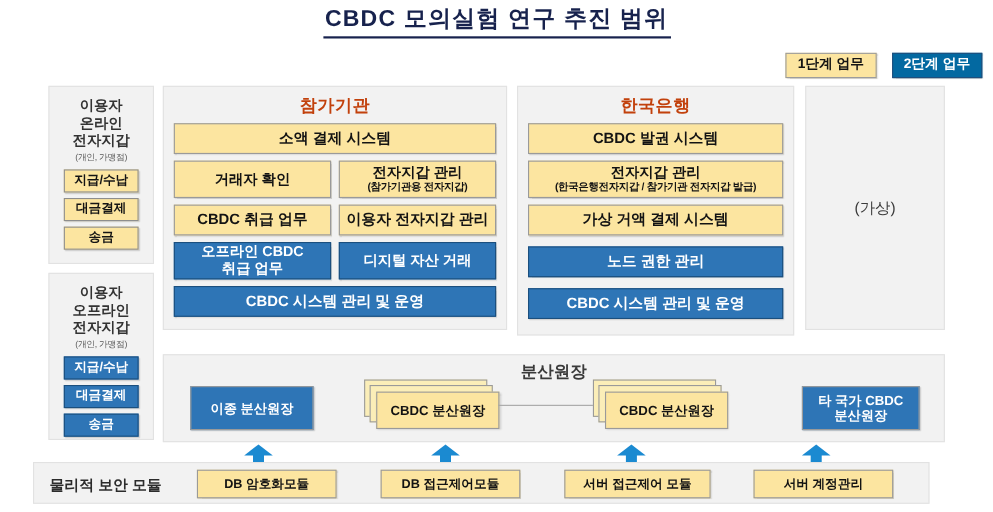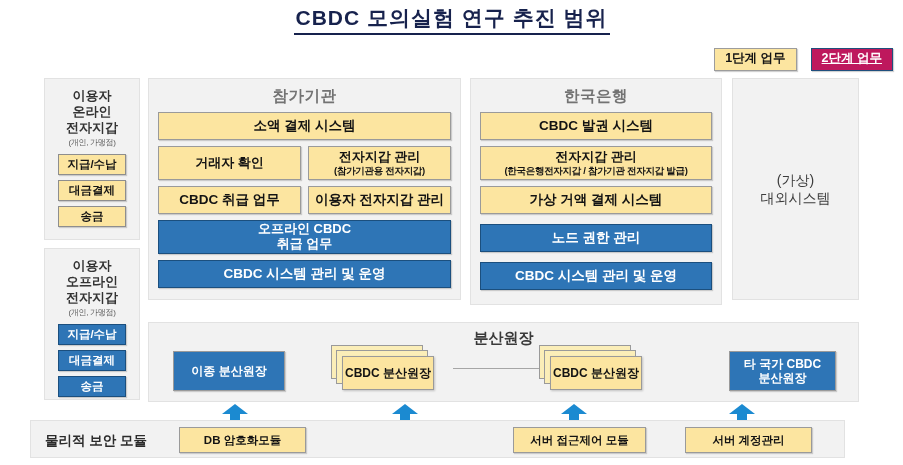--- a/index.html
+++ b/index.html
@@ -51,34 +51,34 @@
   .legend-item {
     font-size: 12.5px;
     font-weight: bold;
     padding: 3px 10px 4px 10px;
     border: 1px solid #9c9c9c;
     text-align: center;
     line-height: 1.1;
     box-shadow: 1px 1px 1px rgba(0,0,0,0.18);
   }
   .legend-phase1 { background: #fce5a0; color: #141414; }
-  .legend-phase2 { background: #be185d; color: #ffffff; border-color: #1f4f7d; text-decoration: underline; }
+  .legend-phase2 { background: #0369a1; color: #ffffff; border-color: #1f4f7d; }
 
   
   .panel {
     position: absolute;
     background: #f2f2f2;
     border: 1px solid #e2e2e2;
     box-sizing: border-box;
   }
   .panel-heading {
     text-align: center;
     font-size: 15.5px;
     font-weight: bold;
-    color: #737373;
+    color: #c2410c;
     letter-spacing: 0.5px;
   }
 
   
   .wallet-panel { width: 96px; }
   #panel-online-wallet { left: 44px; top: 78px; height: 162px; }
   #panel-offline-wallet { left: 44px; top: 248px; height: 152px; }
   .wallet-title {
     text-align: center;
     font-size: 13px;
@@ -197,21 +197,21 @@
   .stack {
     position: absolute;
     top: 22px;
     width: 132px;
     height: 48px;
   }
   #stack-left { left: 182px; }
   #stack-right { left: 390px; }
   .stack .card {
     position: absolute;
-    width: 92px;
+    width: 112px;
     height: 34px;
     background: #fbeeb8;
     border: 1px solid #9a9a9a;
     box-sizing: border-box;
   }
   .stack .card.c1 { left: 0; top: 0; }
   .stack .card.c2 { left: 5px; top: 5px; }
   .stack .card.c3 {
     left: 11px; top: 11px;
     background: #fce5a0;
@@ -335,20 +335,21 @@
       </div>
       <div class="row">
         <div class="box box-yellow box-h1">CBDC 취급 업무</div>
         <div class="box box-yellow box-h1">이용자 전자지갑 관리</div>
       </div>
       <div class="row">
         <div class="box box-blue box-h2">
           <span>오프라인 CBDC</span>
           <span>취급 업무</span>
         </div>
+        <div class="box box-blue box-h2">디지털 자산 거래</div>
       </div>
       <div class="row" style="margin-bottom:0;">
         <div class="box box-blue box-h1">CBDC 시스템 관리 및 운영</div>
       </div>
     </div>
   </div>
 
   <div class="panel" id="panel-bok">
     <div class="panel-inner">
       <div class="panel-heading">한국은행</div>
@@ -369,21 +370,20 @@
       </div>
       <div class="row" style="margin-bottom:0;margin-top:10px;">
         <div class="box box-blue box-h1">CBDC 시스템 관리 및 운영</div>
       </div>
     </div>
   </div>
 
   <div class="panel" id="panel-external">
     <div class="external-label">
       <div>(가상)</div>
-      <div>대외시스템</div>
     </div>
   </div>
 
   <div class="panel" id="panel-ledger">
     <div class="ledger-heading">분산원장</div>
 
     <div class="ledger-node box-blue" id="ledger-hetero">이종 분산원장</div>
 
     <div class="stack" id="stack-left">
       <div class="card c1"></div>
@@ -420,17 +420,18 @@
       <div class="head"></div>
   </div>
   <div class="arrow-up" style="left:729px;">
     <div class="shaft"></div>
       <div class="head"></div>
   </div>
 
   <div class="panel" id="panel-security">
     <div class="security-label">물리적 보안 모듈</div>
     <div class="security-box" style="left:148px;width:127px;">DB 암호화모듈</div>
+    <div class="security-box" style="left:315px;width:127px;">DB 접근제어모듈</div>
     <div class="security-box" style="left:482px;width:133px;">서버 접근제어 모듈</div>
     <div class="security-box" style="left:654px;width:127px;">서버 계정관리</div>
   </div>
 
 </div>
 
 </body></html>

